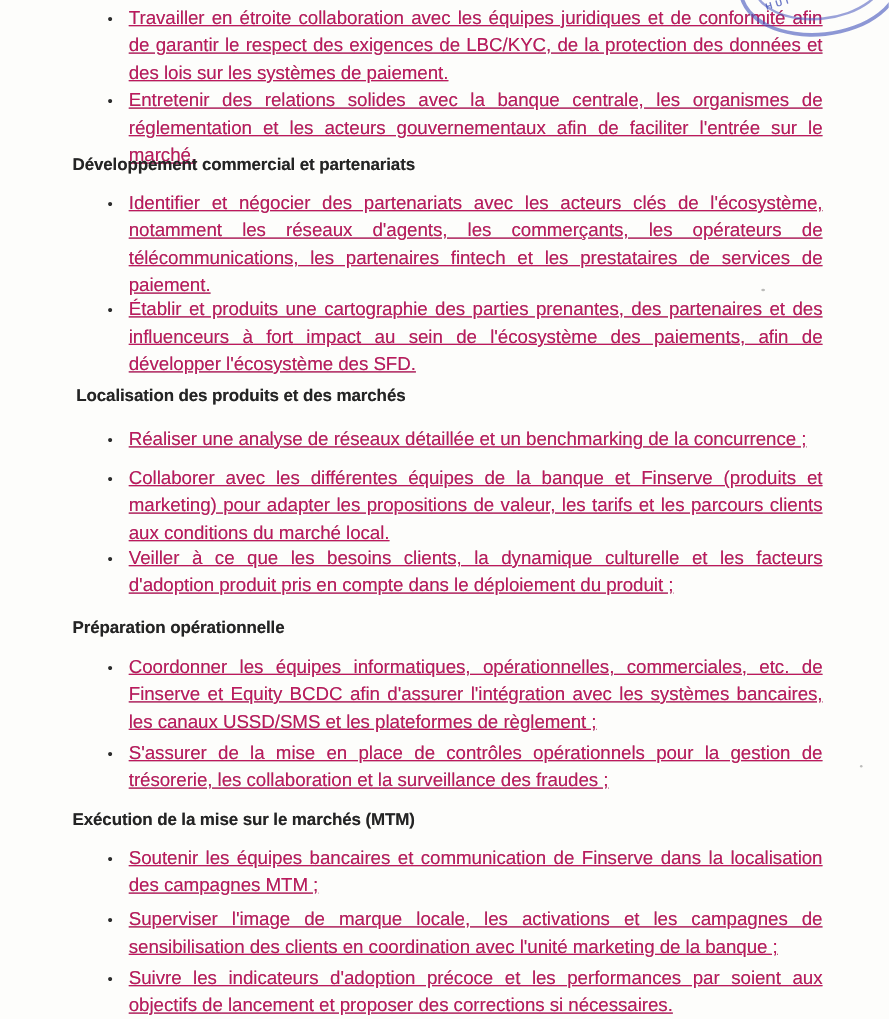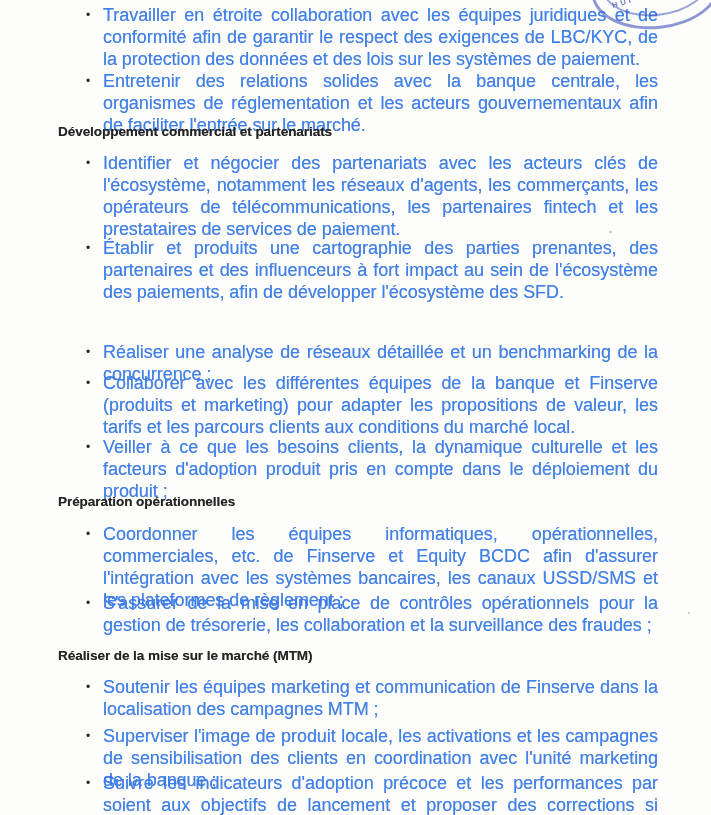--- a/index.html
+++ b/index.html
@@ -25,27 +25,28 @@
   .marker {
     flex: 0 0 17px;
     width: 17px;
     font-size: 12px;
     line-height: 22px;
     color: #2c2c2c;
   }
   .btext {
     margin: 0;
     width: 555px;
-    font-size: 18px;
+    font-size: 15px;
     line-height: 22px;
-    color: #3b82f6;
+    color: #be185d;
     text-align: justify;
     text-align-last: left;
     letter-spacing: -0.05px;
     text-shadow: 0 0 0.4px rgba(45,45,45,0.45);
+    text-decoration: underline;
   }
   .heading {
     position: absolute;
     left: 58px;
     margin: 0;
     font-size: 13.6px;
     font-weight: bold;
     line-height: 22px;
     color: #242424;
     letter-spacing: -0.1px;
@@ -100,51 +101,52 @@
   <h2 class="heading" style="top:121px">Développement commercial et partenariats</h2>
   <div class="bullet" style="top:152px">
     <span class="marker">•</span>
     <p class="btext">Identifier et négocier des partenariats avec les acteurs clés de l'écosystème, notamment les réseaux d'agents, les commerçants, les opérateurs de télécommunications, les partenaires fintech et les prestataires de services de paiement.</p>
   </div>
   <div class="bullet" style="top:237px">
     <span class="marker">•</span>
     <p class="btext">Établir et produits une cartographie des parties prenantes, des partenaires et des influenceurs à fort impact au sein de l'écosystème des paiements, afin de développer l'écosystème des SFD.</p>
   </div>
 
+  <h2 class="heading" style="top:306px;left:61px">Localisation des produits et des marchés</h2>
   <div class="bullet" style="top:341px">
     <span class="marker">•</span>
     <p class="btext">Réaliser une analyse de réseaux détaillée et un benchmarking de la concurrence ;</p>
   </div>
   <div class="bullet" style="top:372px">
     <span class="marker">•</span>
     <p class="btext">Collaborer avec les différentes équipes de la banque et Finserve (produits et marketing) pour adapter les propositions de valeur, les tarifs et les parcours clients aux conditions du marché local.</p>
   </div>
   <div class="bullet" style="top:436px">
     <span class="marker">•</span>
     <p class="btext">Veiller à ce que les besoins clients, la dynamique culturelle et les facteurs d'adoption produit pris en compte dans le déploiement du produit ;</p>
   </div>
 
-  <h2 class="heading" style="top:491px">Préparation opérationnelles</h2>
+  <h2 class="heading" style="top:491px">Préparation opérationnelle</h2>
   <div class="bullet" style="top:523px">
     <span class="marker">•</span>
     <p class="btext">Coordonner les équipes informatiques, opérationnelles, commerciales, etc. de Finserve et Equity BCDC afin d'assurer l'intégration avec les systèmes bancaires, les canaux USSD/SMS et les plateformes de règlement ;</p>
   </div>
   <div class="bullet" style="top:592px">
     <span class="marker">•</span>
     <p class="btext">S'assurer de la mise en place de contrôles opérationnels pour la gestion de trésorerie, les collaboration et la surveillance des fraudes ;</p>
   </div>
 
-  <h2 class="heading" style="top:645px">Réaliser de la mise sur le marché (MTM)</h2>
+  <h2 class="heading" style="top:645px">Exécution de la mise sur le marchés (MTM)</h2>
   <div class="bullet" style="top:676px">
     <span class="marker">•</span>
-    <p class="btext">Soutenir les équipes marketing et communication de Finserve dans la localisation des campagnes MTM ;</p>
+    <p class="btext">Soutenir les équipes bancaires et communication de Finserve dans la localisation des campagnes MTM ;</p>
   </div>
   <div class="bullet" style="top:725px">
     <span class="marker">•</span>
-    <p class="btext">Superviser l'image de produit locale, les activations et les campagnes de sensibilisation des clients en coordination avec l'unité marketing de la banque ;</p>
+    <p class="btext">Superviser l'image de marque locale, les activations et les campagnes de sensibilisation des clients en coordination avec l'unité marketing de la banque ;</p>
   </div>
   <div class="bullet" style="top:772px">
     <span class="marker">•</span>
     <p class="btext">Suivre les indicateurs d'adoption précoce et les performances par soient aux objectifs de lancement et proposer des corrections si nécessaires.</p>
   </div>
 
   <div class="stamp">
     <div class="stamp-ring outer"></div>
     <div class="stamp-ring inner"></div>
     <span class="stamp-letters">HUI</span>

